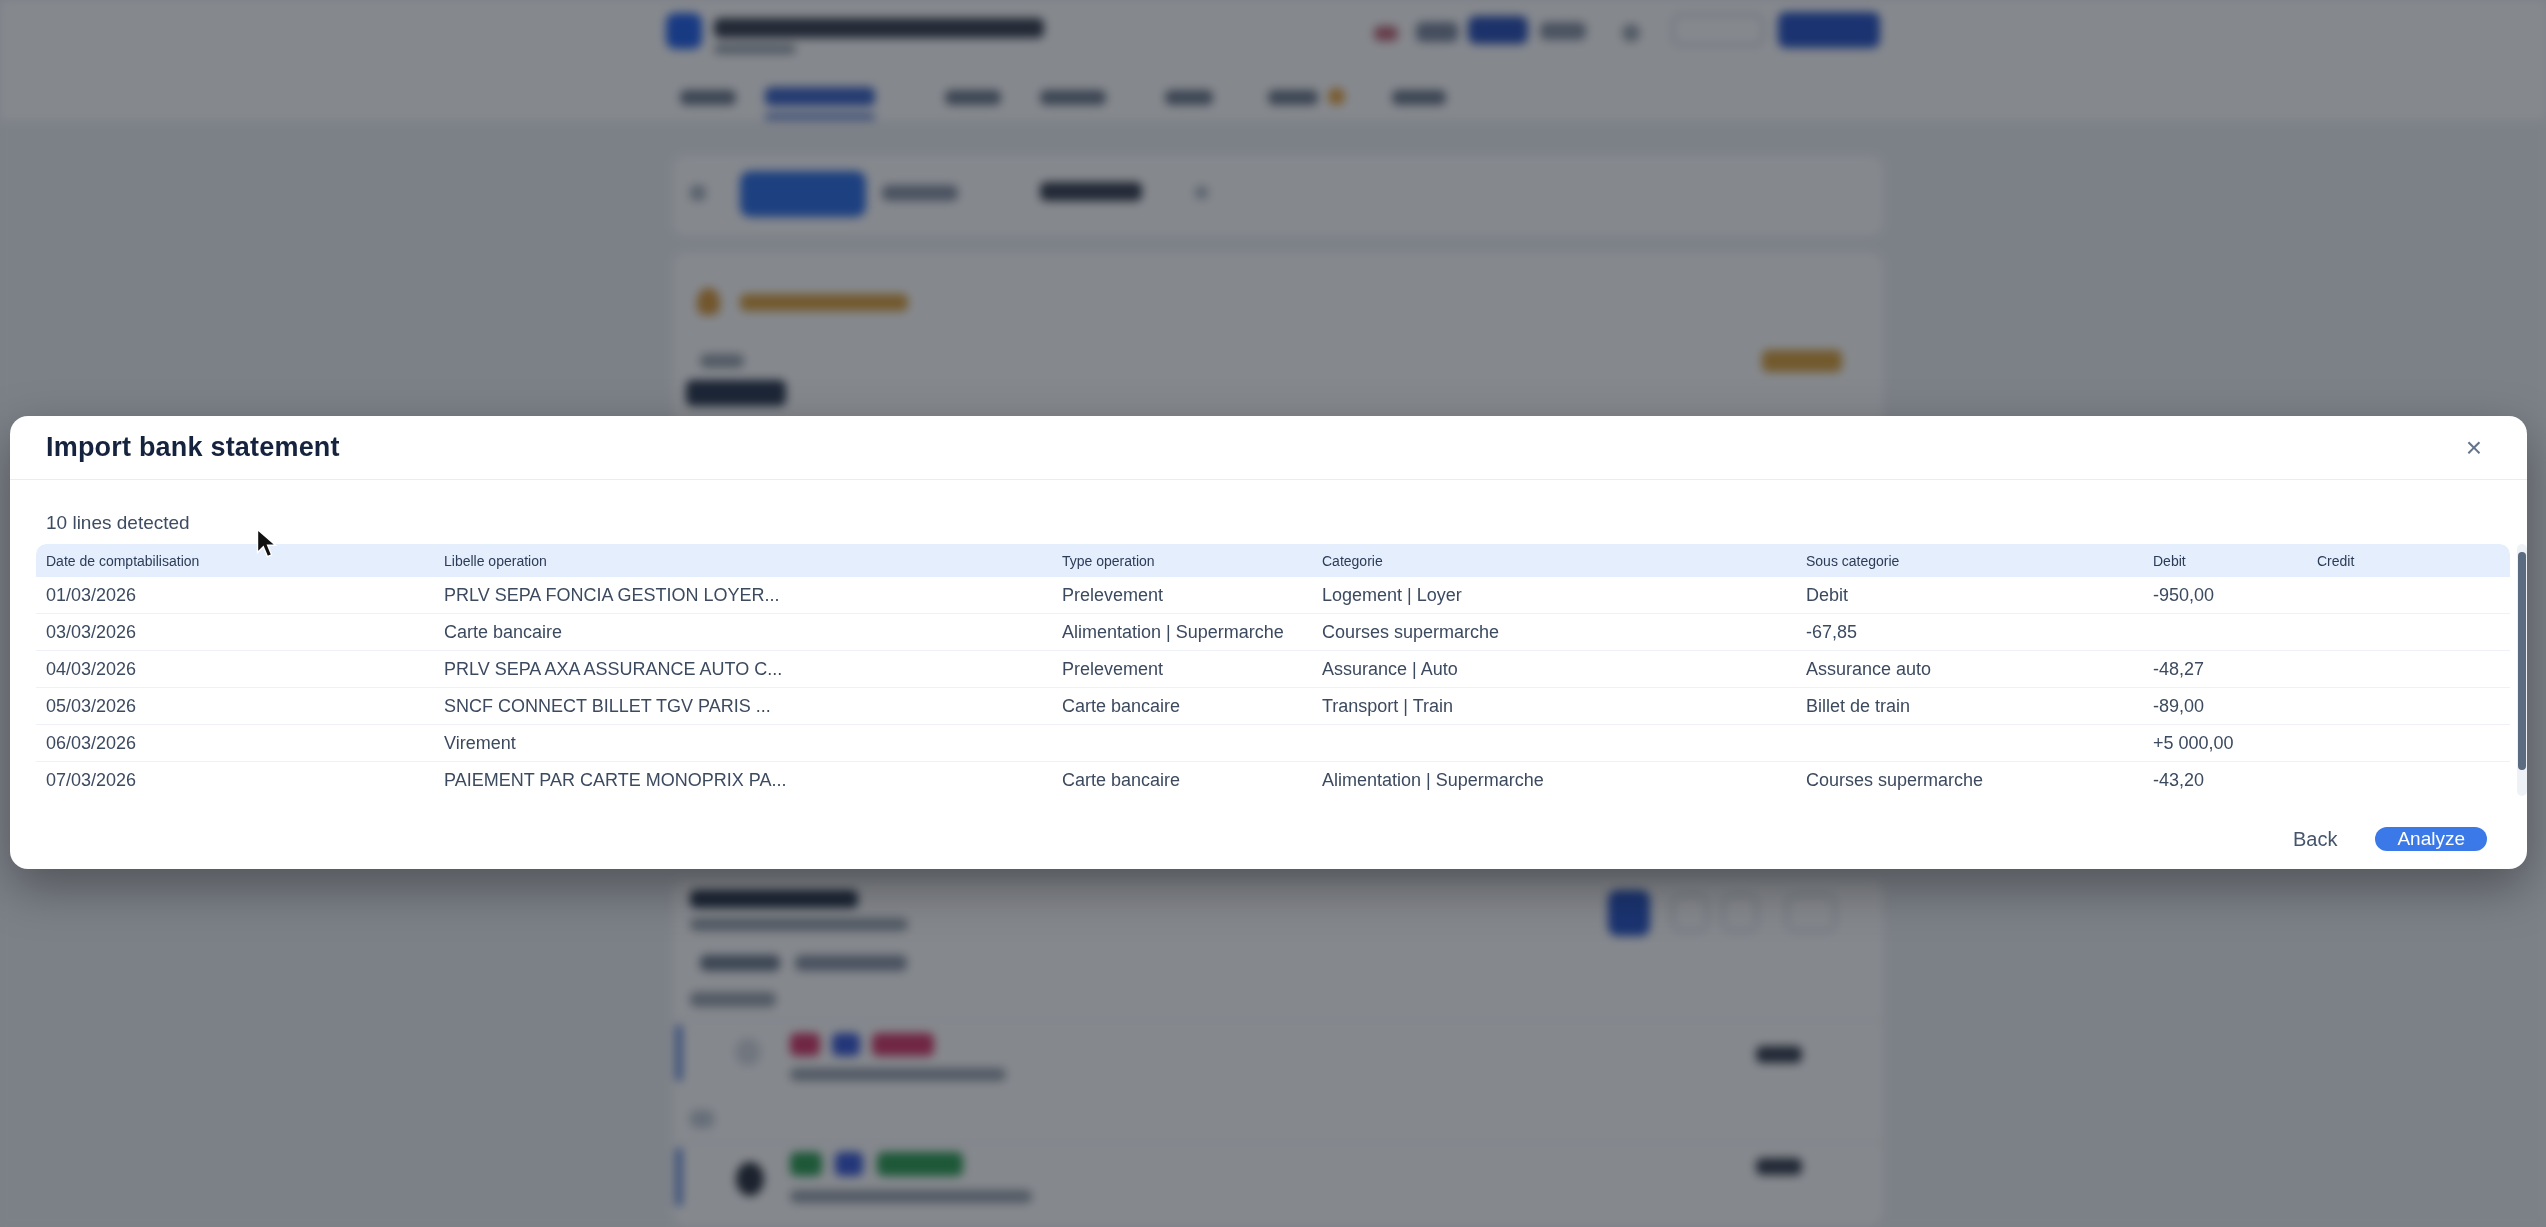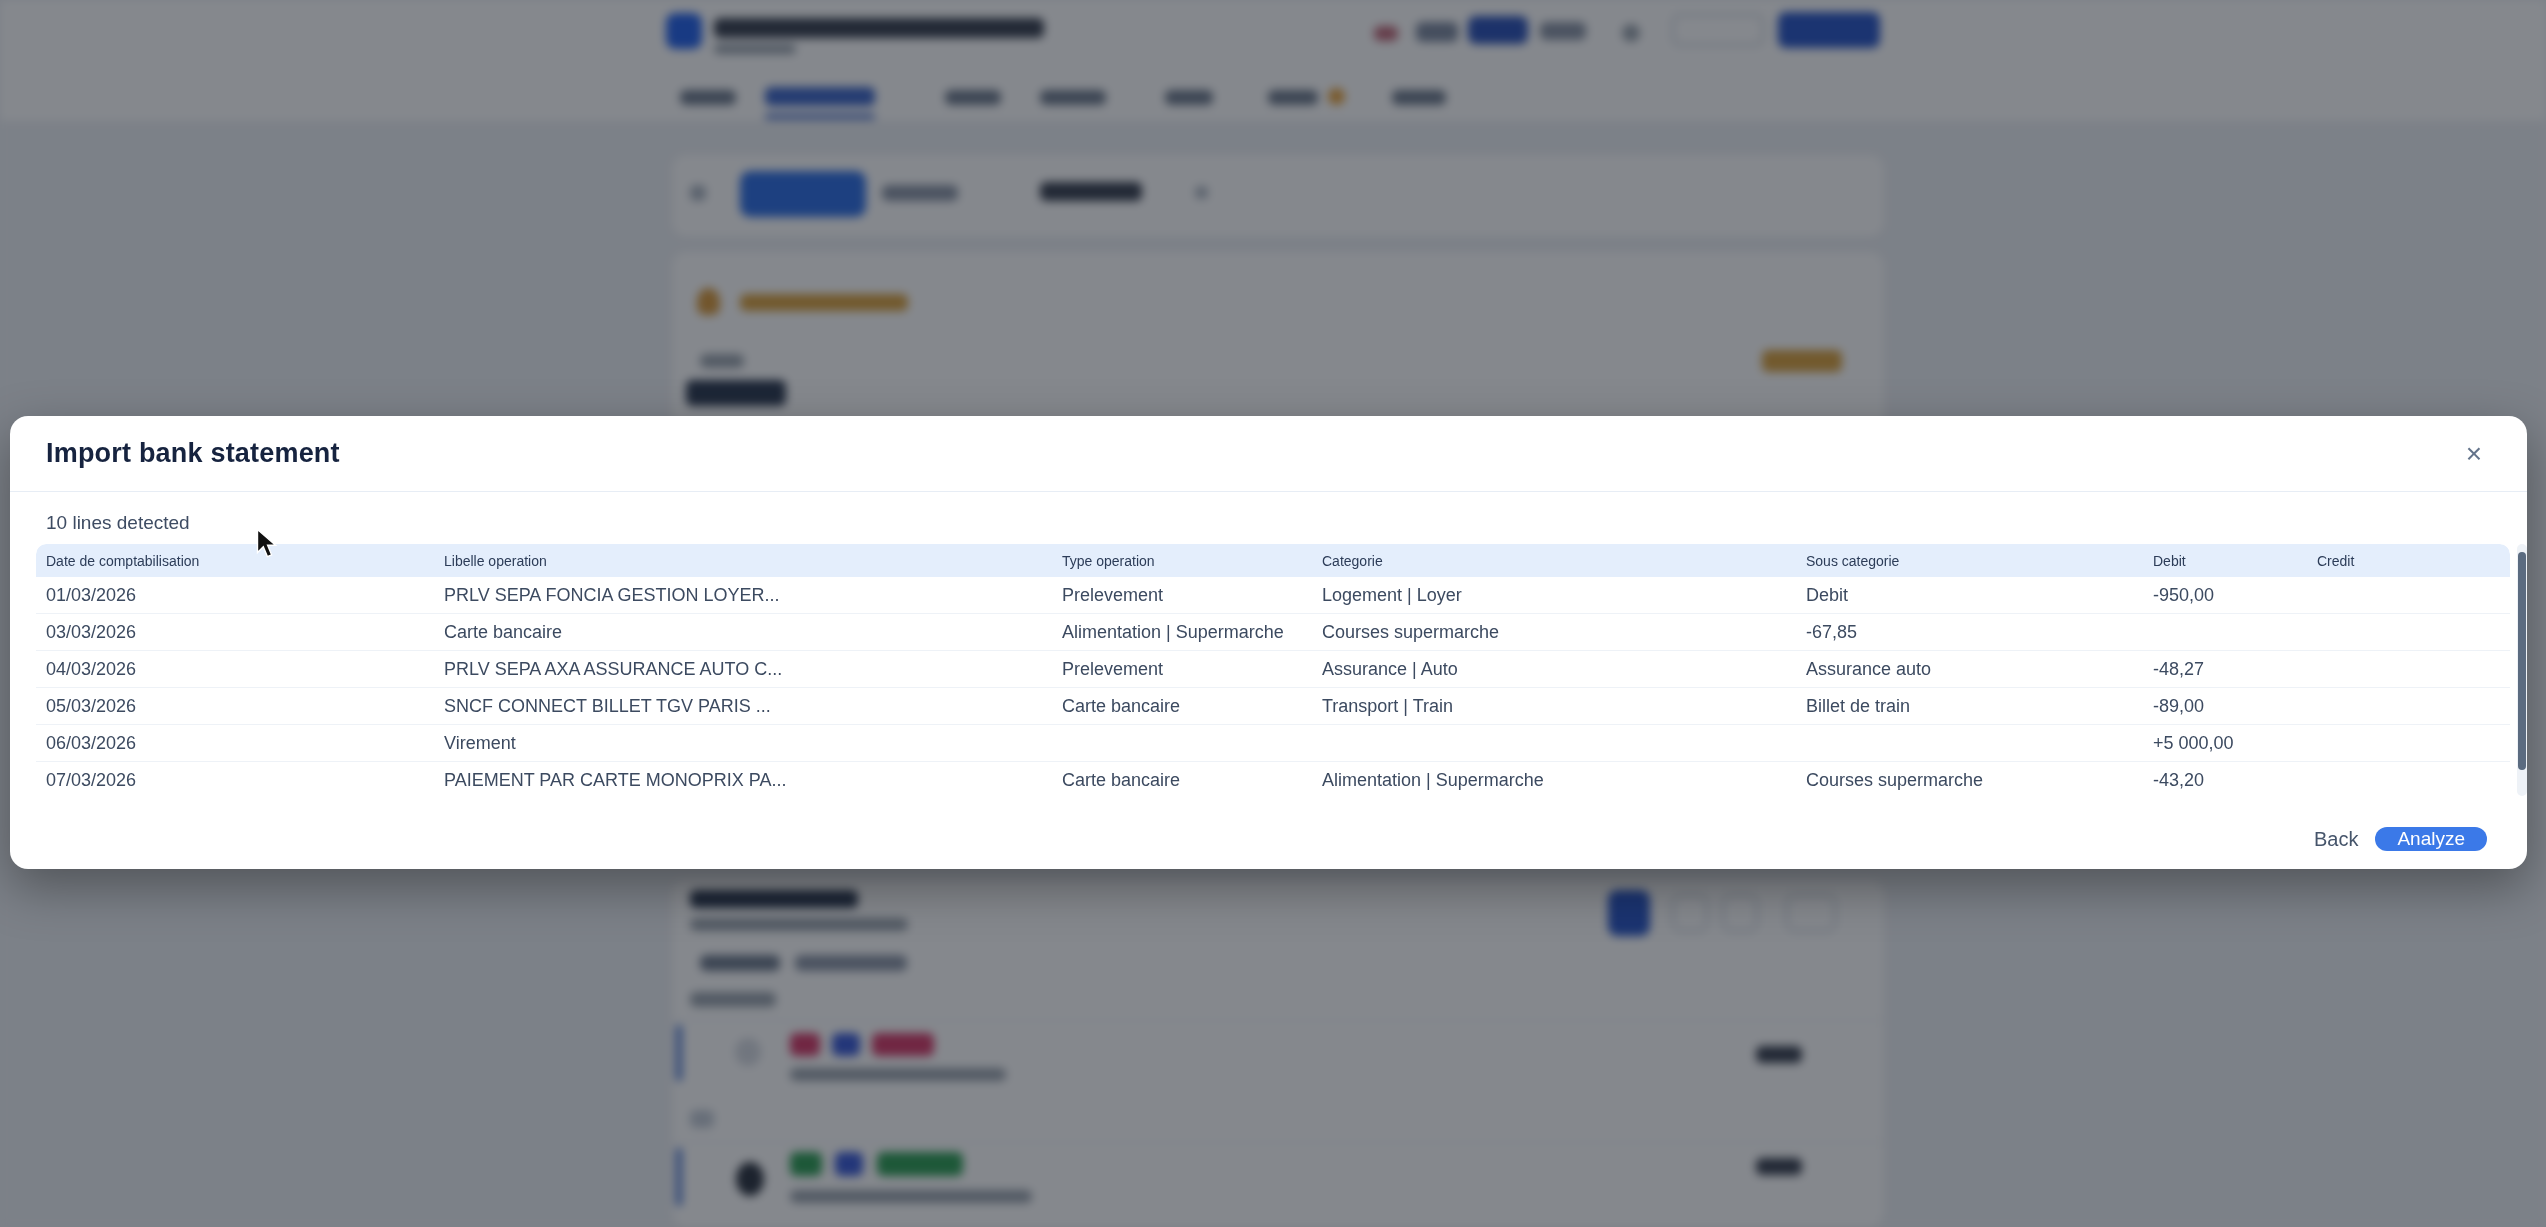--- a/index.html
+++ b/index.html
@@ -14,42 +14,42 @@
             border-bottom:1px solid #e6eaf0; }
   .blob { position:absolute; border-radius:6px; }
   .card { position:absolute; background:#ffffff; border-radius:14px; box-shadow:0 1px 3px rgba(20,30,60,.06); }
 
   
   .overlay { position:absolute; inset:0; background:rgba(12,17,27,0.50); }
 
   
   .modal { position:absolute; left:10px; top:416px; width:2517px; height:453px;
            background:#ffffff; border-radius:18px; box-shadow:0 18px 50px rgba(0,0,0,.35); }
-  .modal-header { height:76px; display:flex; align-items:center; padding:0 36px;
+  .modal-header { height:64px; display:flex; align-items:center; padding:0 36px;
                   border-bottom:1px solid #e7edf5; }
   .modal-title { font-size:27px; font-weight:bold; color:#16233f; letter-spacing:.2px; }
   .modal-close { margin-left:auto; width:34px; height:34px; border:none; background:transparent;
                  color:#64748b; font-size:28px; line-height:34px; cursor:pointer; }
   .lines-detected { position:absolute; left:36px; top:96px; font-size:19px; color:#3e4c63; }
 
   .table { position:absolute; left:26px; top:128px; width:2474px; height:252px;
            border-radius:10px; overflow:hidden; }
   .trow { display:grid; grid-template-columns:398px 618px 260px 484px 347px 164px 1fr;
           align-items:center; }
   .thead { height:33px; background:#e4eefc; border-radius:10px 10px 0 0; }
   .thead .cell { font-size:14px; color:#2c3c58; }
   .tbody-row { height:37px; background:#ffffff; border-bottom:1px solid #eef2f7; }
   .cell { padding-left:10px; font-size:18px; color:#3c4a60; white-space:nowrap;
           overflow:hidden; text-overflow:ellipsis; }
   .scrollbar-track { position:absolute; right:0px; top:128px; width:10px; height:252px;
                      background:#eef2f7; border-radius:6px; }
   .scrollbar-thumb { position:absolute; left:1px; top:8px; width:8px; height:218px;
                      background:#5b6b80; border-radius:5px; }
 
-  .modal-footer { position:absolute; right:40px; bottom:18px; display:flex; align-items:center; gap:17px; }
+  .modal-footer { position:absolute; right:40px; bottom:18px; display:flex; align-items:center; gap:38px; }
   .btn-back { border:none; background:transparent; font-size:20px; color:#46556b; cursor:pointer; }
   .btn-analyze { border:none; background:#3b79e8; color:#ffffff; font-size:19px;
                  padding:1px 22px; border-radius:18px; cursor:pointer; }
 
   .cursor { position:absolute; left:256px; top:528px; z-index:50; }
 </style>
 </head>
 <body>
 
 <div class="stage">

